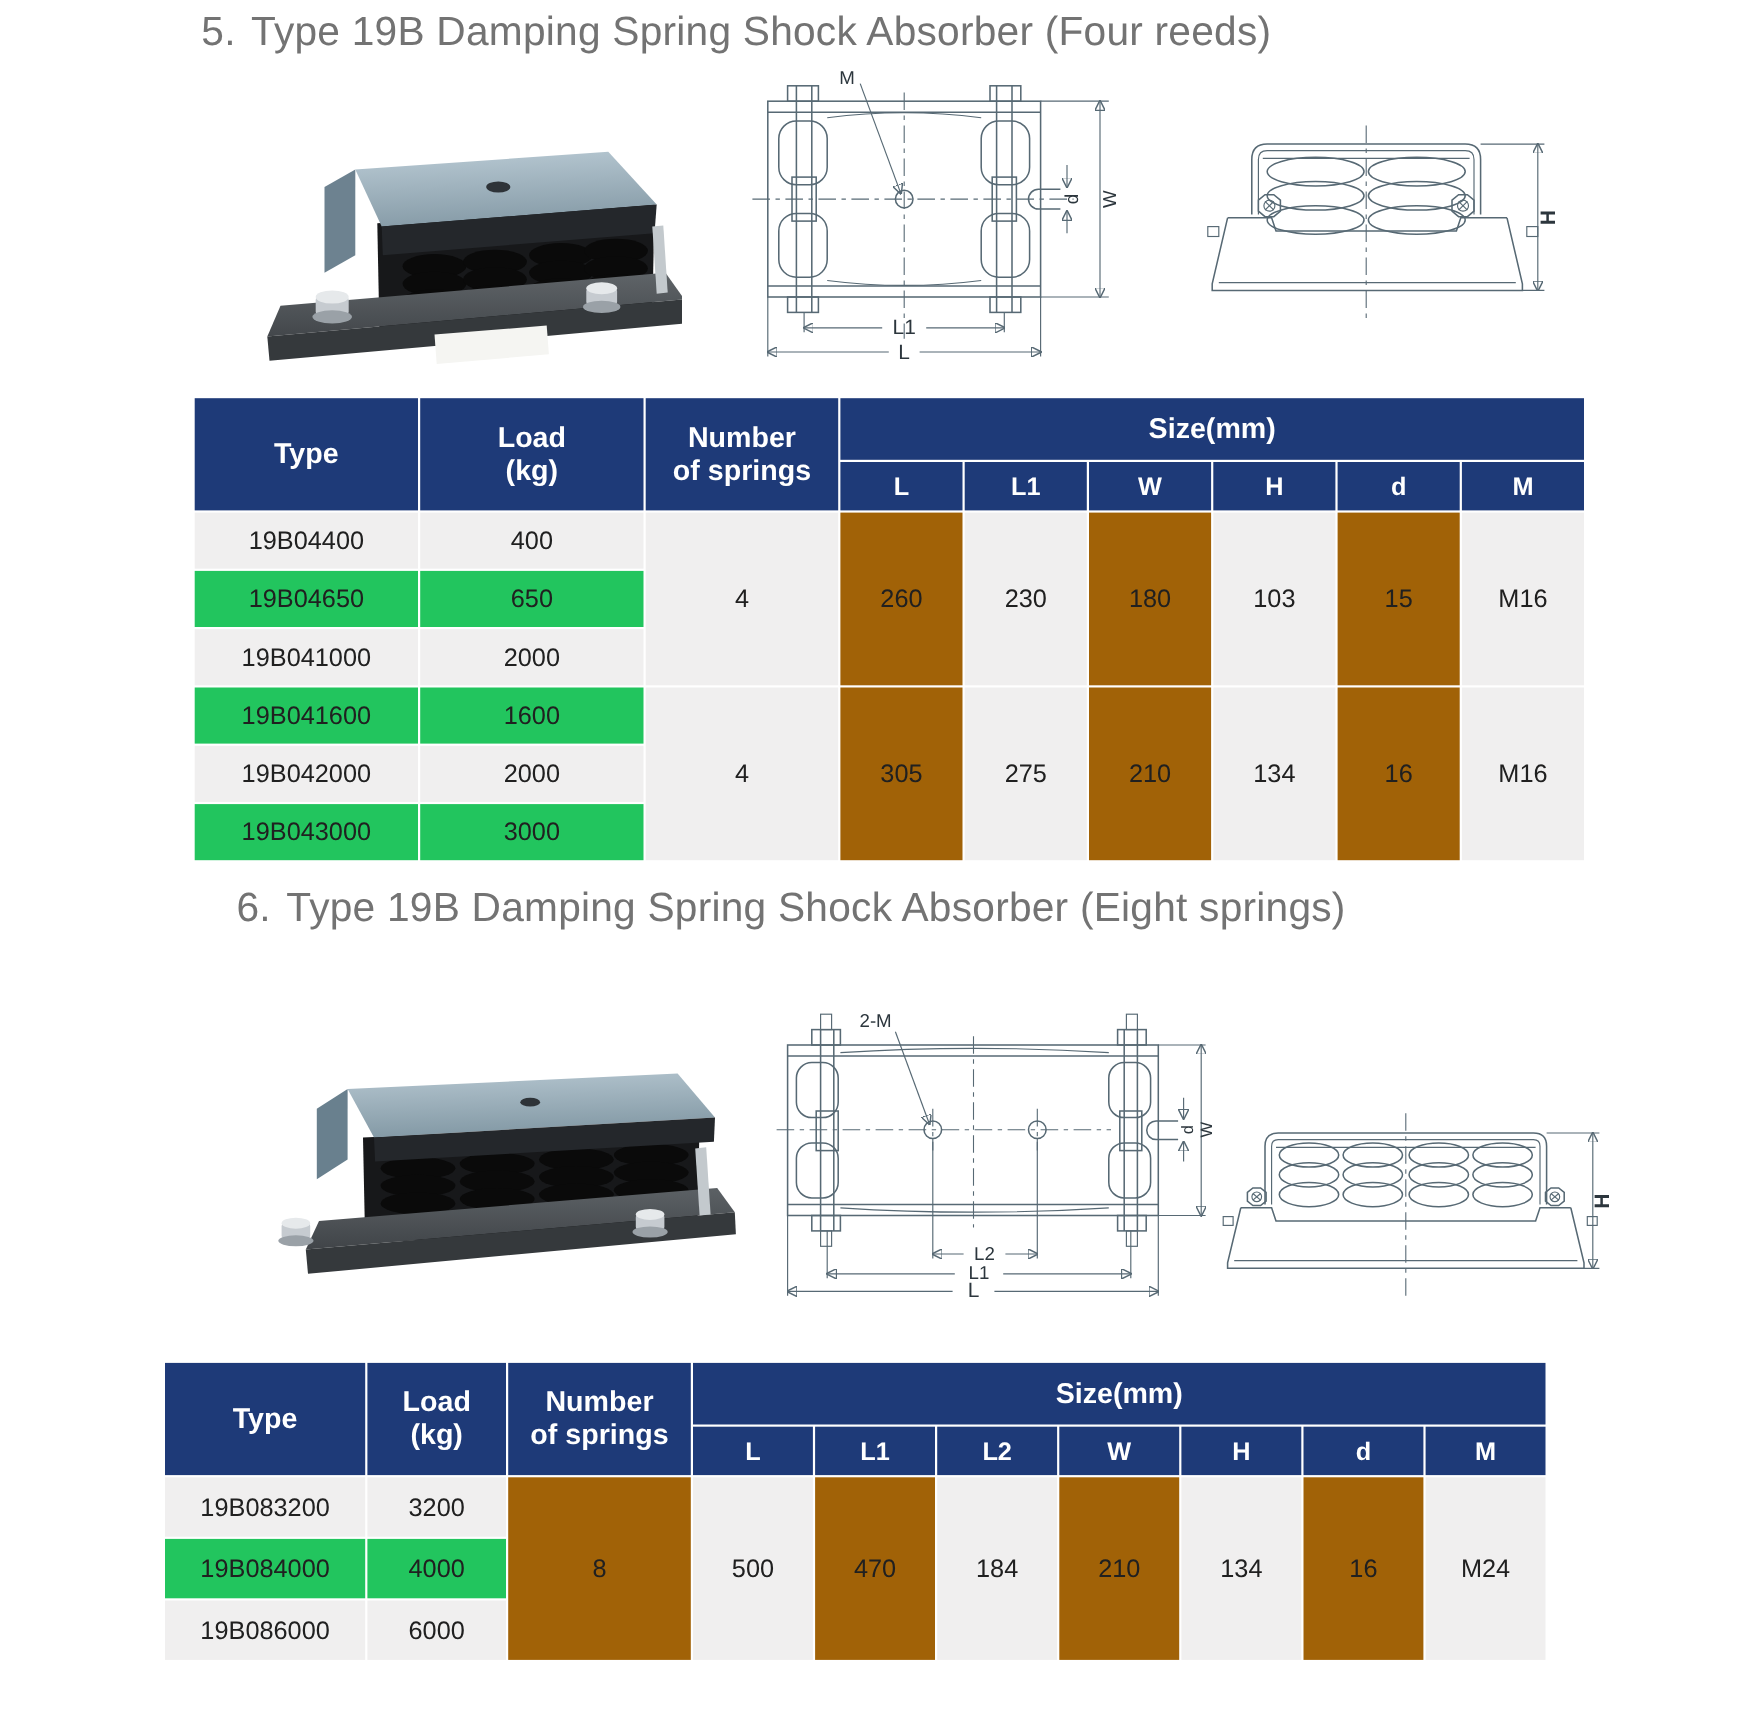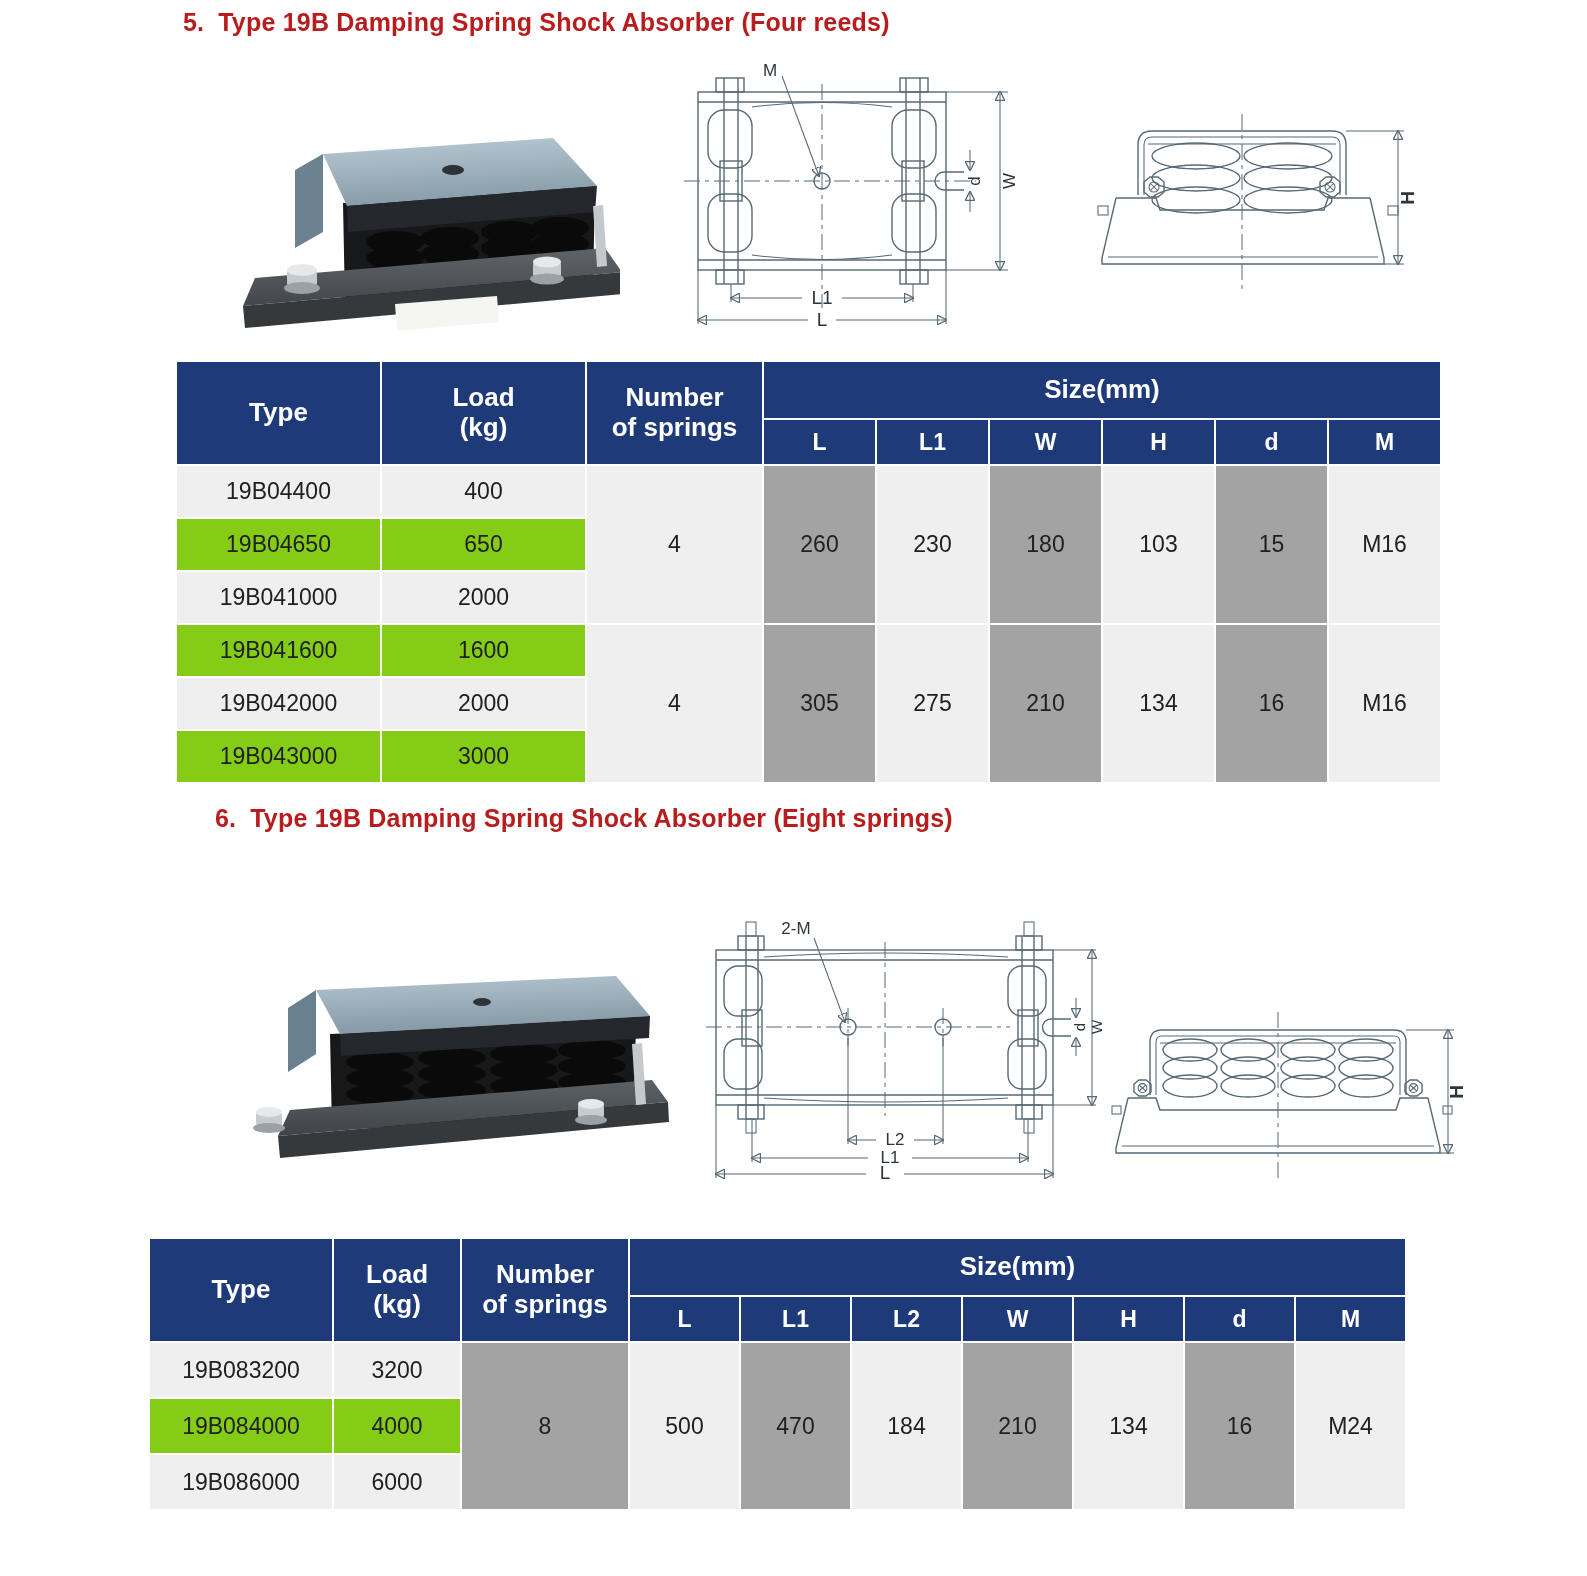--- a/index.html
+++ b/index.html
@@ -2,21 +2,21 @@
 <html><head>
 <meta charset="utf-8">
 <style>
   html,body{margin:0;padding:0;background:#ffffff;}
   body{
     width:1587px;height:1576px;position:relative;overflow:hidden;
     font-family:"Liberation Sans", sans-serif;color:#1d1d1b;
   }
   .abs{position:absolute;}
   .sec-title{
-    font-size:25px;font-weight:bold;color:#b91c1c;white-space:nowrap;
+    font-size:37px;font-weight:normal;color:#737373;white-space:nowrap;
     letter-spacing:0.2px;
   }
   .sec-title .num{margin-right:14px;}
   
   table.spec{
     border-collapse:separate;border-spacing:2px;table-layout:fixed;
     position:absolute;
   }
   table.spec th, table.spec td{
     padding:0;text-align:center;vertical-align:middle;
@@ -24,23 +24,23 @@
   }
   th.hd{
     background:#1e3a78;color:#ffffff;font-weight:bold;font-size:26px;line-height:1.15;
   }
   th.hd.sub{font-size:23px;height:44px;}
   tr.h1 > th.hd.size{height:56px;margin-left:48px;}
   table.spec td{font-size:23px;color:#202020;}
   #t5 tbody tr{height:51px;}
   #t6 tbody tr{height:54px;}
   .r-light{background:#f0efef;}
-  .r-dark{background:#84cc16;}
+  .r-dark{background:#22c55e;}
   .c-light{background:#f0efef;}
-  .c-dark{background:#a3a3a3;}
+  .c-dark{background:#a16207;}
   
   .tech line,.tech path,.tech rect,.tech circle,.tech ellipse,.tech polygon{
     stroke:#57track;
   }
   .tech line,.tech path,.tech rect,.tech circle,.tech ellipse,.tech polygon{
     stroke:#576974;fill:none;stroke-width:1.4;
   }
   .tech .thin{stroke-width:1.05;}
   .tech .cl{stroke-dasharray:16 5 4 5;stroke-width:1;}
   .tech text{fill:#2c363d;stroke:none;font-family:"Liberation Sans", sans-serif;font-size:17px;}

